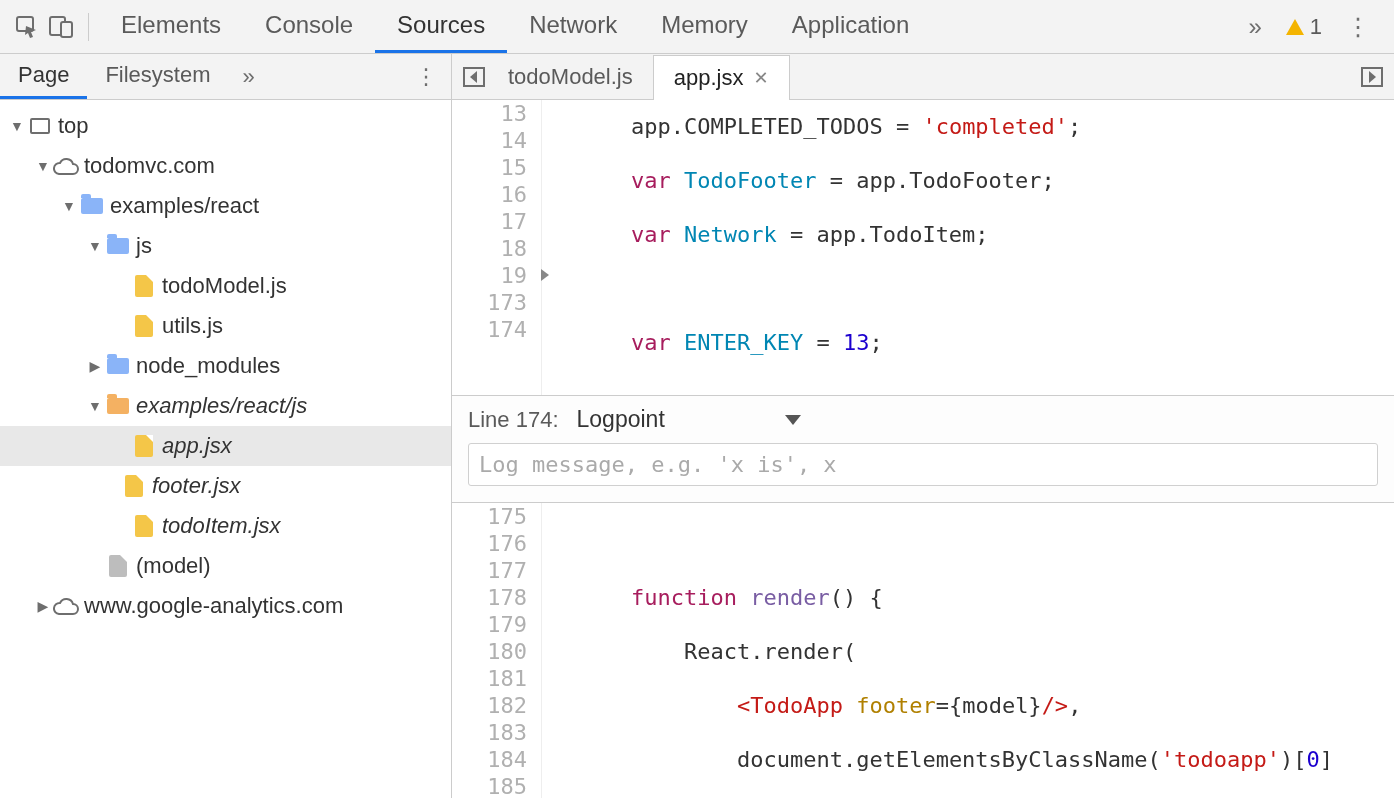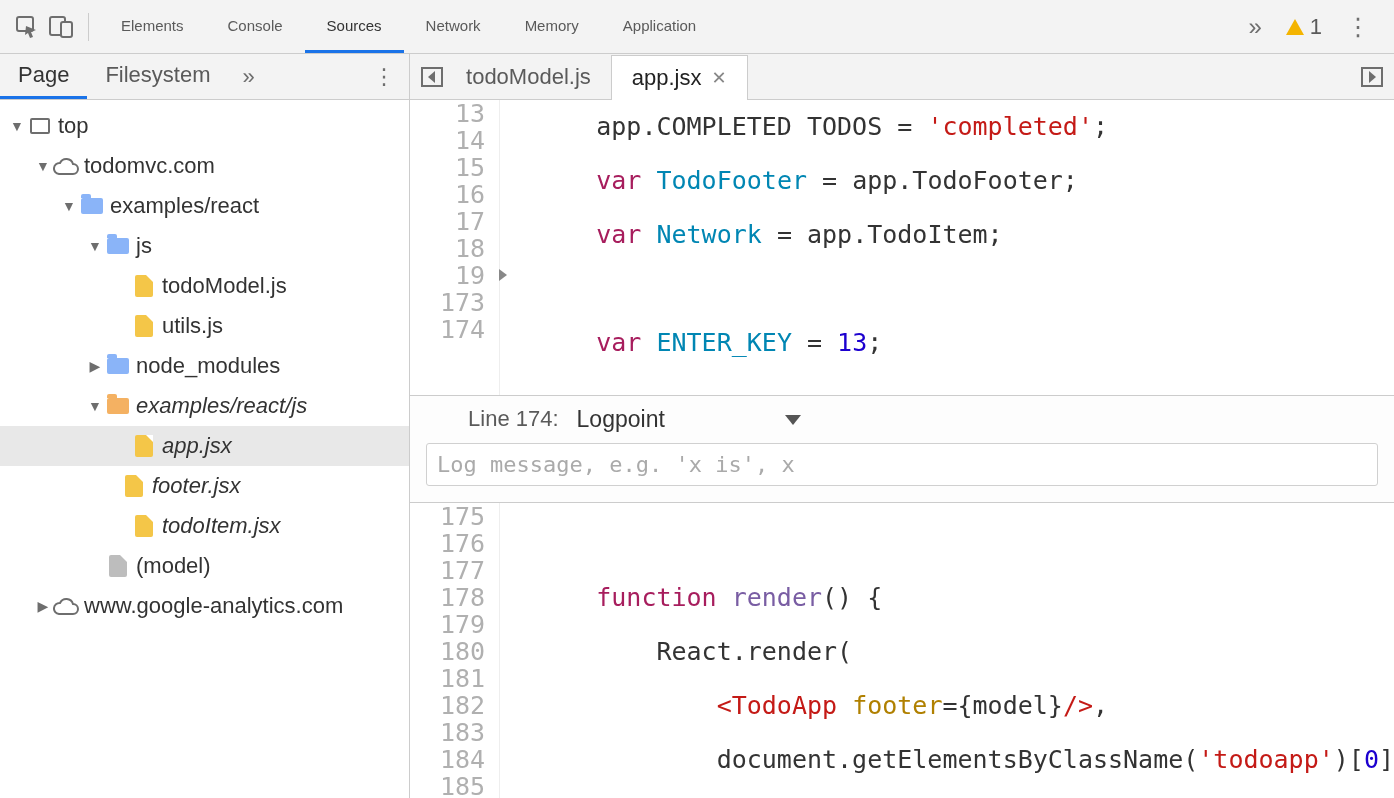--- a/index.html
+++ b/index.html
@@ -35,21 +35,21 @@
 }
 .toolbar .tabs {
   display: flex;
   align-items: stretch;
   height: 100%;
   flex: 1;
 }
 .toolbar .tab {
   display: flex; align-items: center;
   padding: 0 22px;
-  font-size: 15px;
+  font-size: 24px;
   color: #5a5a5a;
   cursor: pointer;
   border-bottom: 3px solid transparent;
 }
 .toolbar .tab.active {
   color: #333;
   border-bottom-color: #1a73e8;
 }
 .toolbar .more {
   font-size: 24px; color: #6e6e6e; padding: 0 14px; cursor: pointer;
@@ -157,21 +157,21 @@
   cursor: pointer;
 }
 .editor-tab.active { color: #222; background: #fff; border-top: 1px solid #ccc; border-left: 1px solid #ccc; border-right: 1px solid #ccc; margin-bottom: -1px;}
 .editor-tab .close { font-size: 18px; color: #888; }
 .editor-tabs .spacer { flex: 1; }
 
 .code-area {
   flex: 1;
   display: flex;
   font-family: Menlo, Consolas, monospace;
-  font-size: 25px;
+  font-size: 22px;
   overflow: hidden;
 }
 .gutter {
   width: 90px;
   text-align: right;
   padding-right: 14px;
   color: #b0b0b0;
   background: #fff;
   border-right: 1px solid #eee;
   user-select: none;
@@ -202,24 +202,23 @@
 .attr { color: #b08000; }
 
 
 .logpoint {
   border-top: 1px solid #ccc;
   border-bottom: 1px solid #ccc;
   background: #fdfdfd;
   padding: 10px 16px 16px 16px;
 }
 .logpoint-head {
-  display: flex; align-items: flex-start; gap: 18px;
+  display: flex; align-items: center; gap: 18px;
   font-size: 22px; color: #5a5a5a;
   margin-bottom: 10px;
-  margin-left: 42px;
 }
 .logpoint-head .dd {
   display: flex; align-items: center; gap: 120px;
   font-size: 23px;
   color: #333;
 }
 .logpoint-head .dd .caret {
   width: 0; height: 0;
   border-left: 8px solid transparent;
   border-right: 8px solid transparent;

